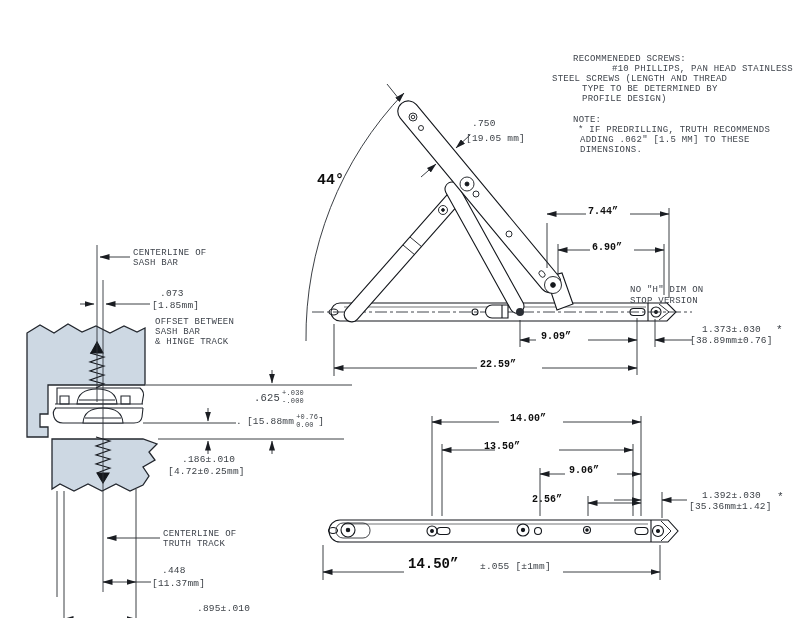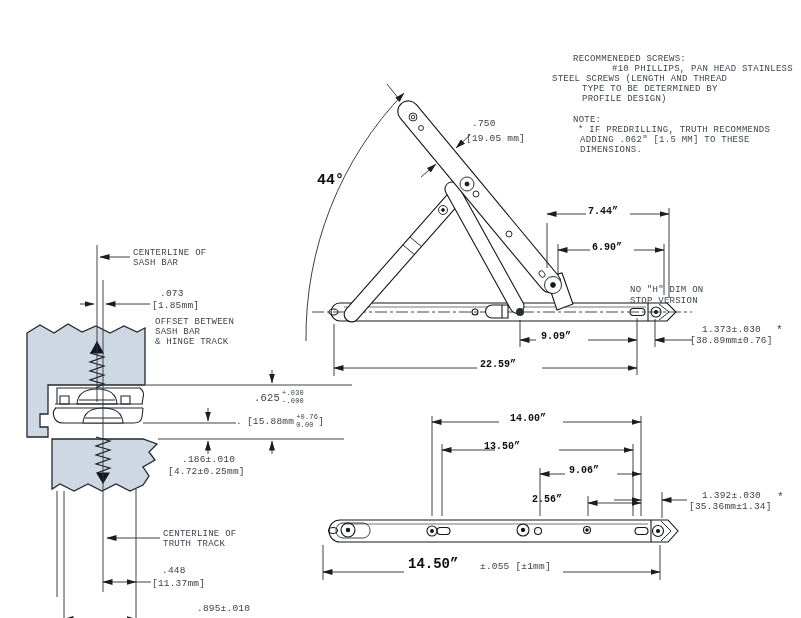--- a/index.html
+++ b/index.html
@@ -248,21 +248,21 @@
 <div class="sm" style="left:690px;top:308px">[38.89mm±0.76]</div>
 <div class="flag" style="left:776px;top:297px">*</div>
 
 <div class="dim" style="left:510px;top:386px">14.00”</div>
 <div class="dim" style="left:484px;top:414px">13.50”</div>
 <div class="dim" style="left:569px;top:438px">9.06”</div>
 <div class="dim" style="left:532px;top:467px">2.56”</div>
 <div class="dim big" style="left:408px;top:529px">14.50”</div>
 <div class="sm" style="left:480px;top:534px">±.055 [±1mm]</div>
 <div class="sm" style="left:702px;top:463px">1.392±.030</div>
-<div class="sm" style="left:689px;top:474px">[35.36mm±1.34]</div>
+<div class="sm" style="left:689px;top:474px">[35.36mm±1.42]</div>
 <div class="flag" style="left:777px;top:464px">*</div>
 
 <div class="lbl" style="left:133px;top:221px">CENTERLINE OF</div>
 <div class="lbl" style="left:133px;top:231px">SASH BAR</div>
 <div class="sm" style="left:160px;top:261px">.073</div>
 <div class="sm" style="left:152px;top:273px">[1.85mm]</div>
 <div class="lbl" style="left:155px;top:290px">OFFSET BETWEEN</div>
 <div class="lbl" style="left:155px;top:300px">SASH BAR</div>
 <div class="lbl" style="left:155px;top:310px">&amp; HINGE TRACK</div>
 

